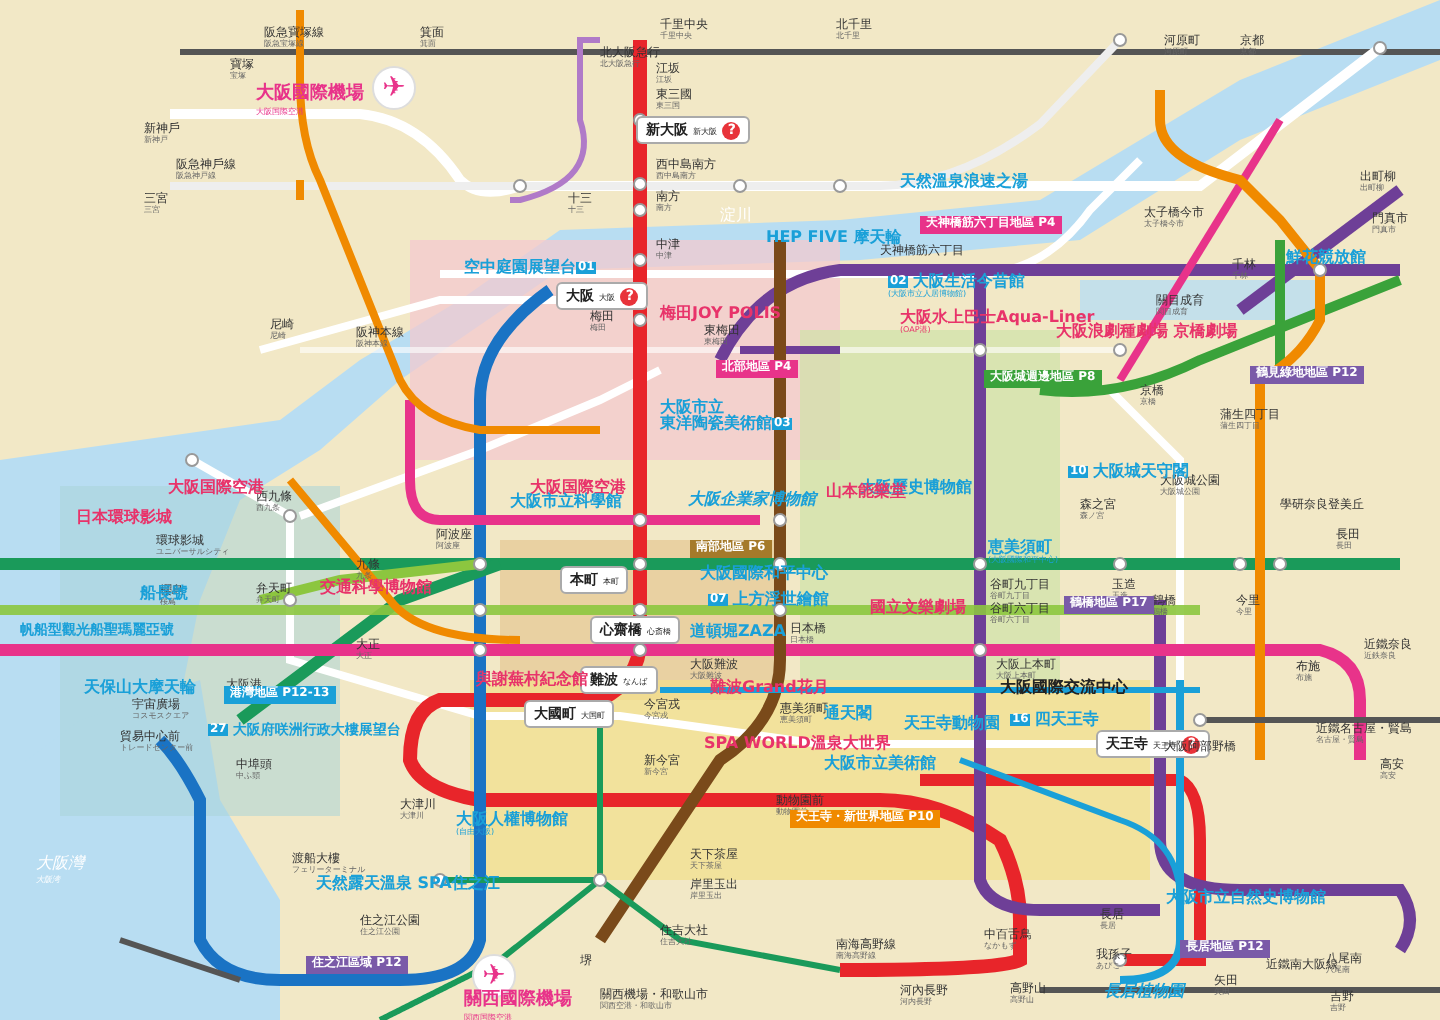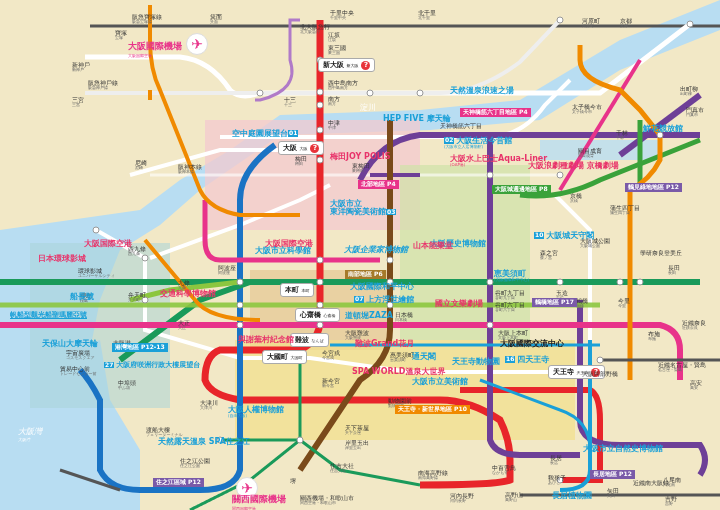--- a/index.html
+++ b/index.html
@@ -248,25 +248,25 @@
 <div class="poi blue" style="left:534px;top:232px;"><span class="num">10</span><span>大阪城天守閣</span></div>
 <div class="poi blue" style="left:430px;top:240px;"><span>大阪歷史博物館</span></div>
 <div class="poi blue" style="left:494px;top:270px;"><span>恵美須町</span><small>(大阪國際和平中心)</small></div>
 <div class="poi blue" style="left:344px;top:246px;font-style:italic;"><span>大阪企業家博物館</span></div>
 <div class="poi blue" style="left:412px;top:353px;"><span>通天閣</span></div>
 <div class="poi blue" style="left:505px;top:356px;"><span class="num">16</span><span>四天王寺</span></div>
 <div class="poi blue" style="left:452px;top:358px;"><span>天王寺動物園</span></div>
 <div class="poi blue" style="left:412px;top:378px;"><span>大阪市立美術館</span></div>
 <div class="poi blue" style="left:228px;top:406px;"><span>大阪人權博物館</span><small>(自由大阪)</small></div>
 <div class="poi blue" style="left:583px;top:445px;"><span>大阪市立自然史博物館</span></div>
-<div class="poi blue" style="left:552px;top:492px;"><span>長居植物園</span></div>
+<div class="poi blue" style="left:552px;top:492px;font-style:italic;"><span>長居植物園</span></div>
 <div class="poi blue" style="left:643px;top:125px;"><span>鮮花競放館</span></div>
 <div class="poi blue" style="left:158px;top:438px;"><span>天然露天溫泉 SPA住之江</span></div>
 <div class="poi blue" style="left:42px;top:340px;"><span>天保山大摩天輪</span></div>
-<div class="poi blue" style="left:10px;top:312px;font-size:7px;text-decoration:underline;"><span>帆船型觀光船聖瑪麗亞號</span></div>
+<div class="poi blue" style="left:10px;top:312px;font-size:7px;"><span>帆船型觀光船聖瑪麗亞號</span></div>
 <div class="poi blue" style="left:70px;top:293px;"><span>船長號</span></div>
 <div class="poi blue" style="left:104px;top:362px;font-size:7px;"><span class="num">27</span><span>大阪府咲洲行政大樓展望台</span></div>
 <div class="poi pink" style="left:450px;top:155px;"><span>大阪水上巴士Aqua-Liner</span><small>(OAP港)</small></div>
 <div class="poi pink" style="left:330px;top:153px;"><span>梅田JOY POLIS</span></div>
 <div class="poi blue" style="left:255px;top:247px;"><span>大阪市立科學館</span></div>
 <div class="poi pink" style="left:238px;top:336px;"><span>與謝蕪村紀念館</span></div>
 <div class="poi pink" style="left:435px;top:300px;"><span>國立文樂劇場</span></div>
 <div class="poi pink" style="left:355px;top:340px;"><span>難波Grand花月</span></div>
 <div class="poi pink" style="left:413px;top:242px;"><span>山本能樂堂</span></div>
 <div class="poi pink" style="left:160px;top:290px;"><span>交通科學博物館</span></div>

